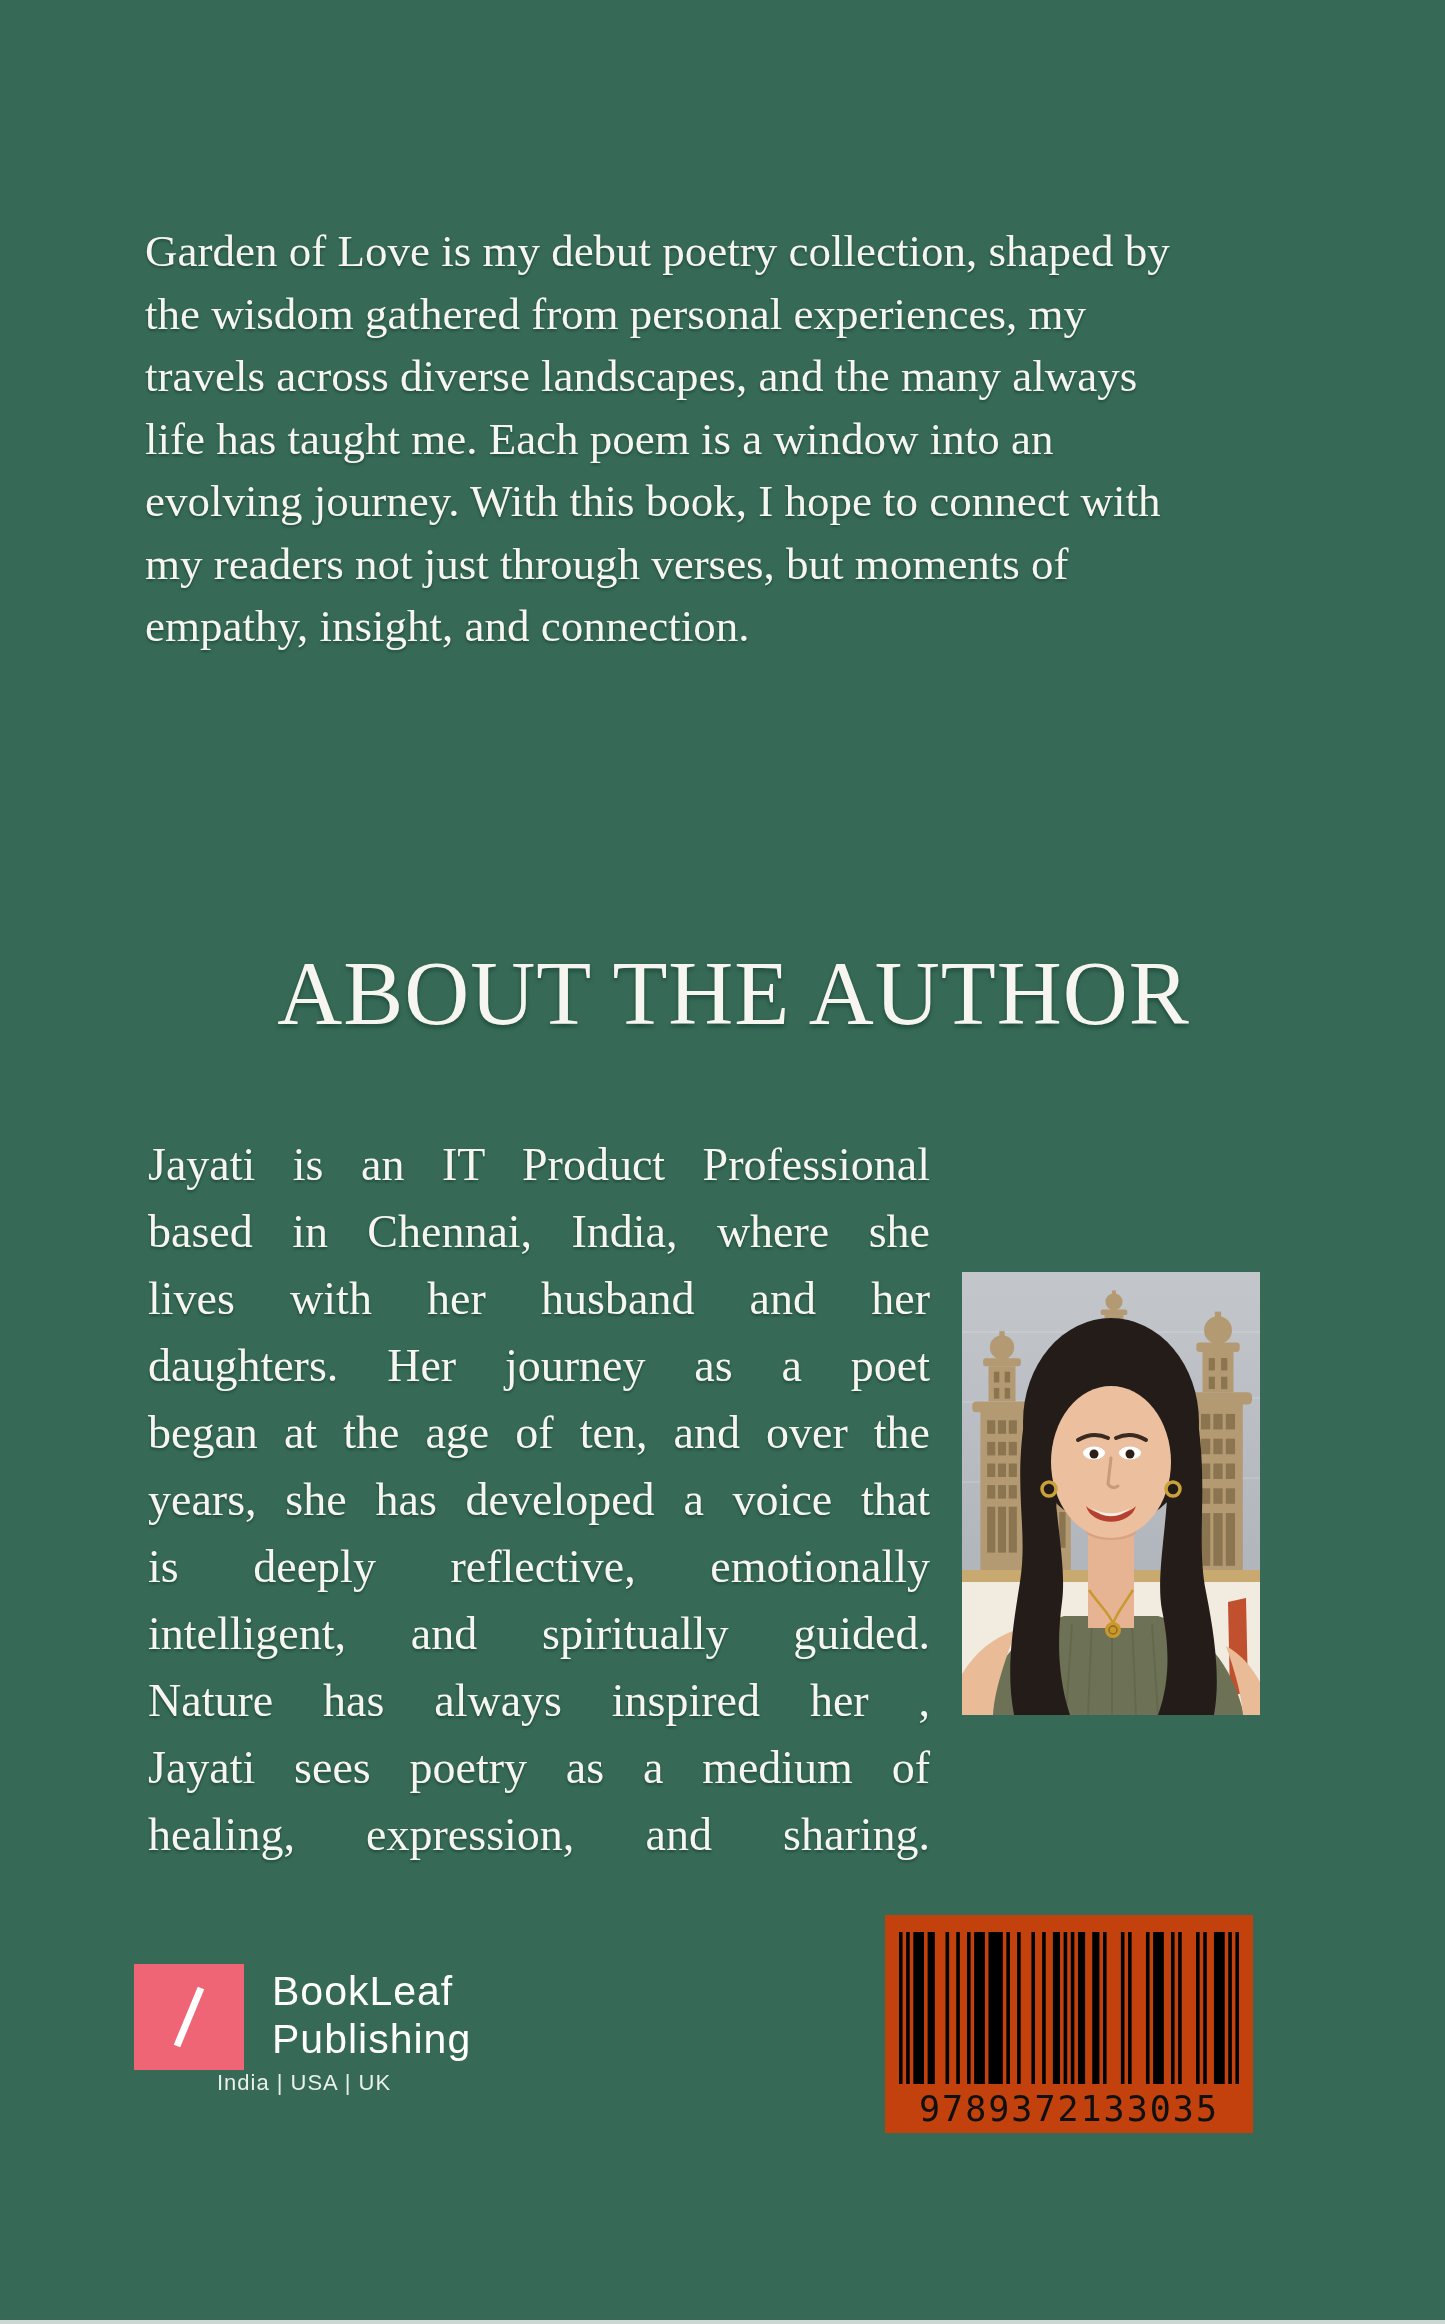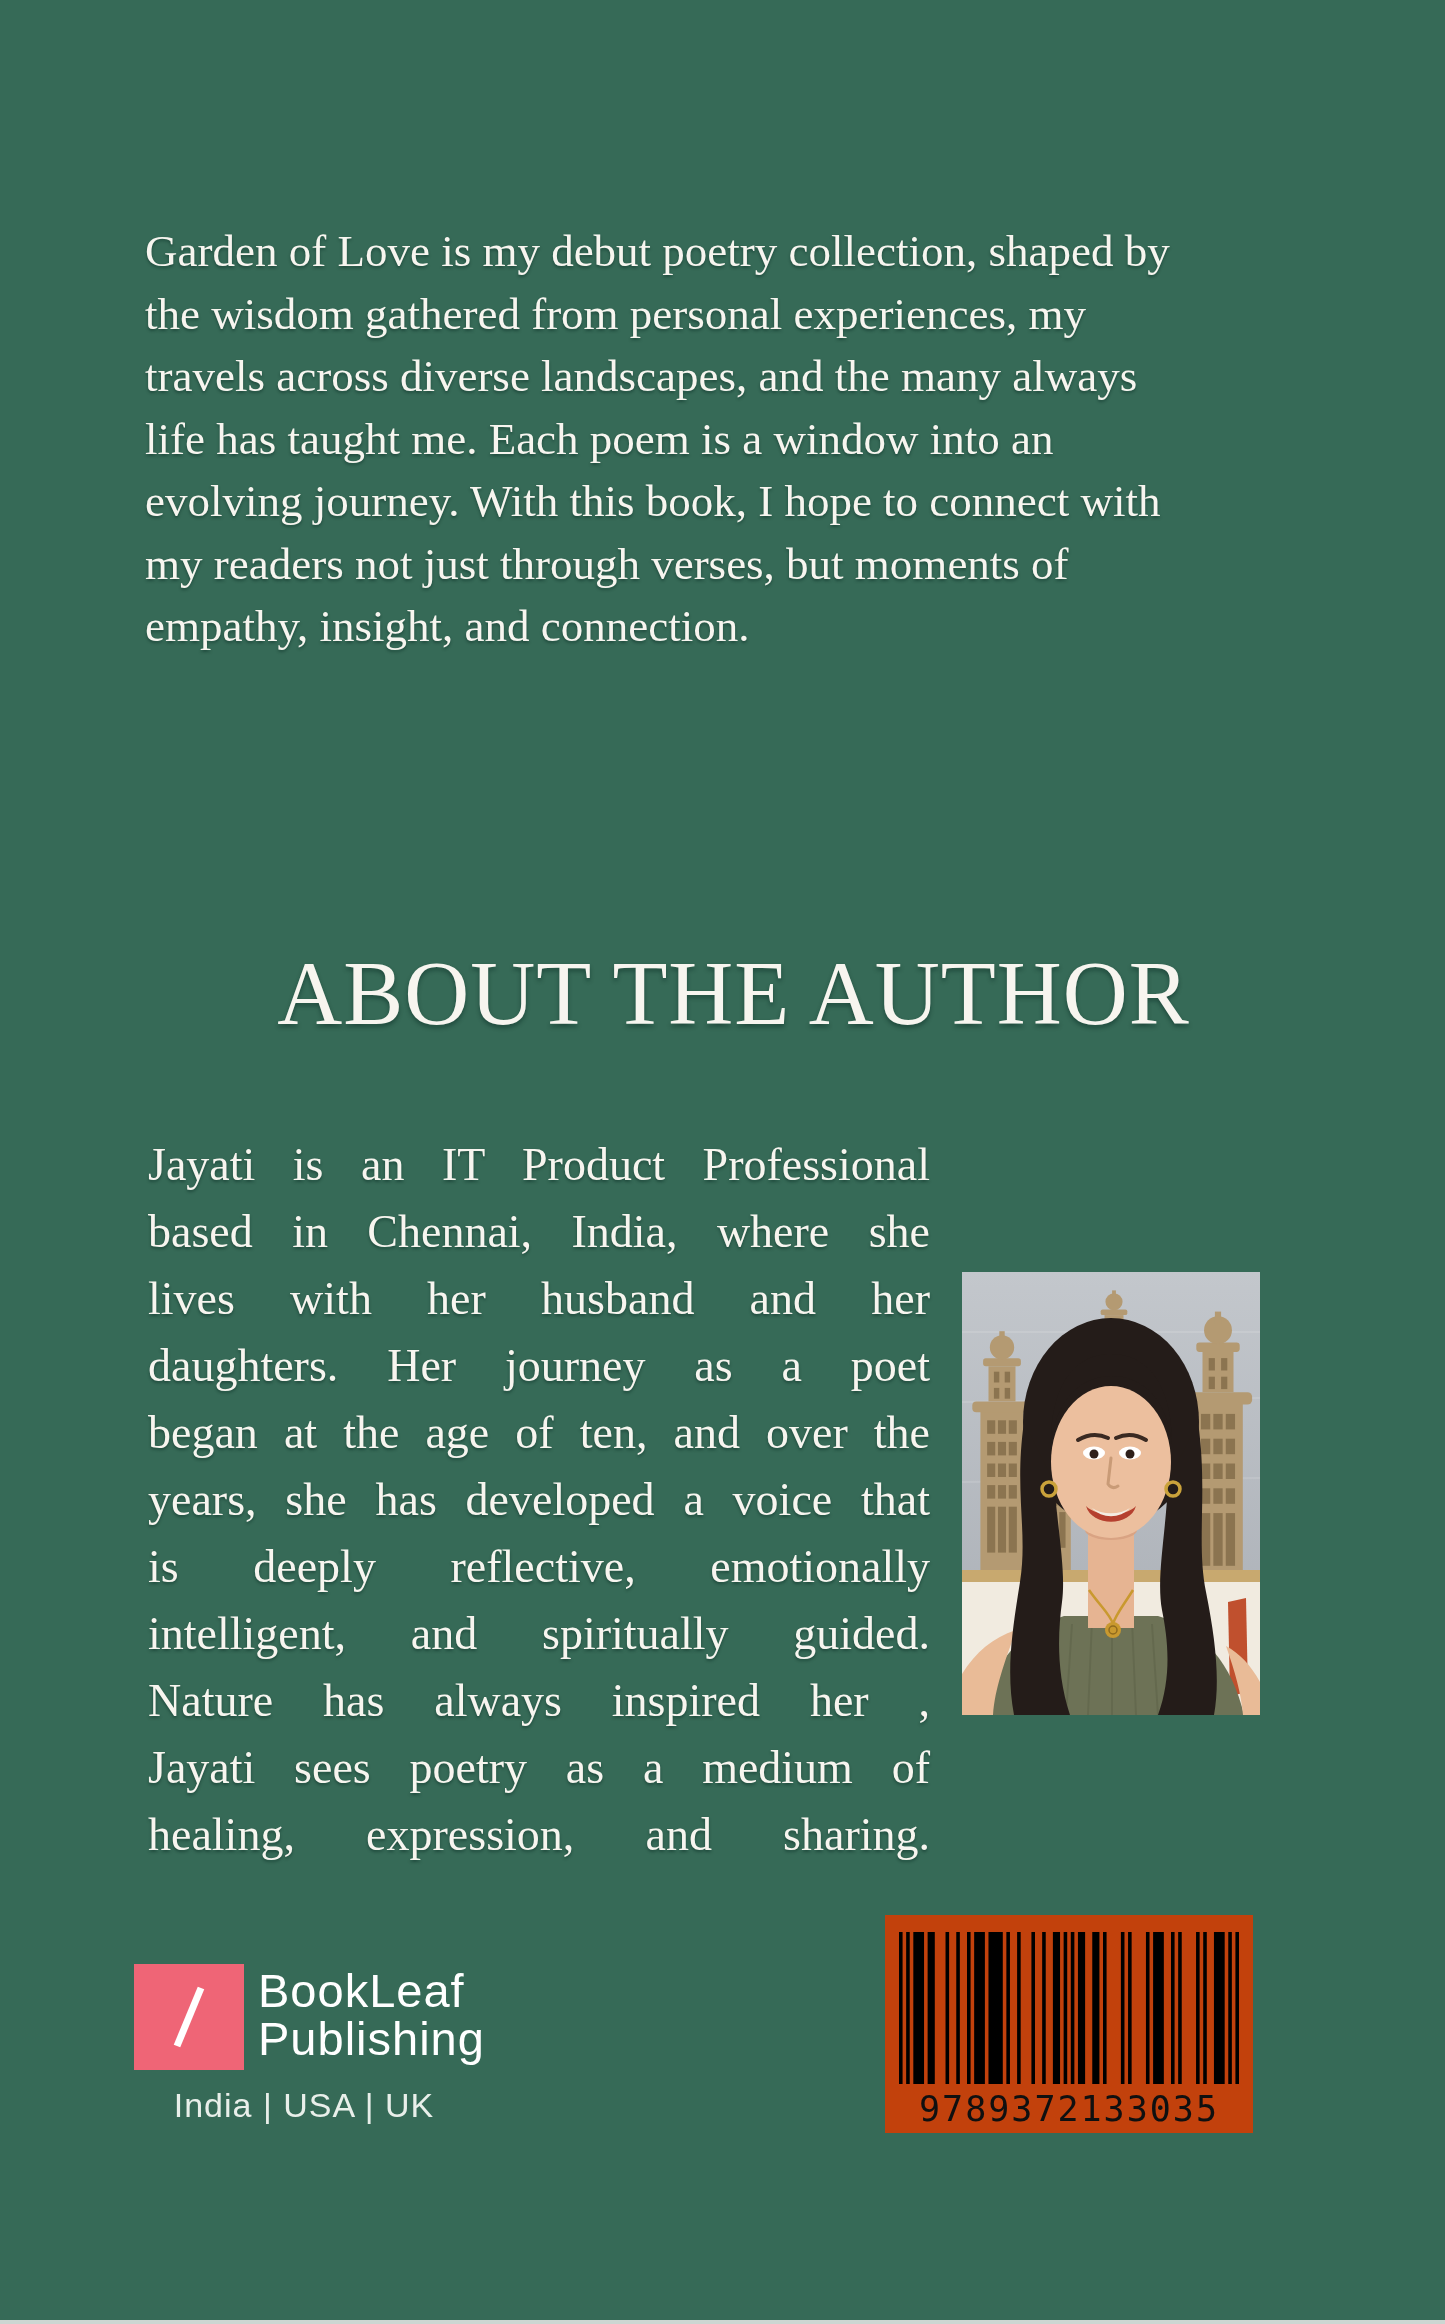--- a/index.html
+++ b/index.html
@@ -37,22 +37,22 @@
   .photo{
     position:absolute;left:962px;top:1272px;width:298px;height:443px;
   }
   .photo svg{display:block;width:100%;height:100%;}
   
   .publisher{position:absolute;left:134px;top:1964px;width:402px;
     font-family:"Liberation Sans", sans-serif;color:#FFFFFF;}
   .logo-row{display:flex;align-items:flex-start;}
   .logo-square{position:relative;width:110px;height:106px;background:#EF6576;flex:0 0 auto;}
   .logo-square svg{position:absolute;inset:0;width:100%;height:100%;}
-  .logo-names{margin-left:14px;font-weight:300;font-size:47px;line-height:48px;letter-spacing:1px;padding-top:3px;}
-  .regions{margin-top:16px;width:340px;text-align:center;font-weight:300;font-size:34px;letter-spacing:1px;color:#E9EFEA;}
+  .logo-names{margin-left:28px;font-weight:300;font-size:41px;line-height:48px;letter-spacing:1px;padding-top:3px;}
+  .regions{margin-top:0;width:340px;text-align:center;font-weight:300;font-size:22px;letter-spacing:1px;color:#E9EFEA;}
   
   .barcode{position:absolute;left:885px;top:1915px;width:368px;height:218px;background:#c2410c;}
   .barcode .bars{position:absolute;left:14px;top:17px;width:340px;height:152px;}
   .barcode .bars svg{display:block;width:100%;height:100%;}
   .isbn{position:absolute;left:0;right:0;top:174px;text-align:center;
     font-family:"DejaVu Sans Mono", monospace;font-size:35px;letter-spacing:2px;color:#101010;}
   
   .bottom-strip{position:absolute;left:0;bottom:0;width:100%;height:4px;background:#CCD6D2;}
 </style>
 </head>

